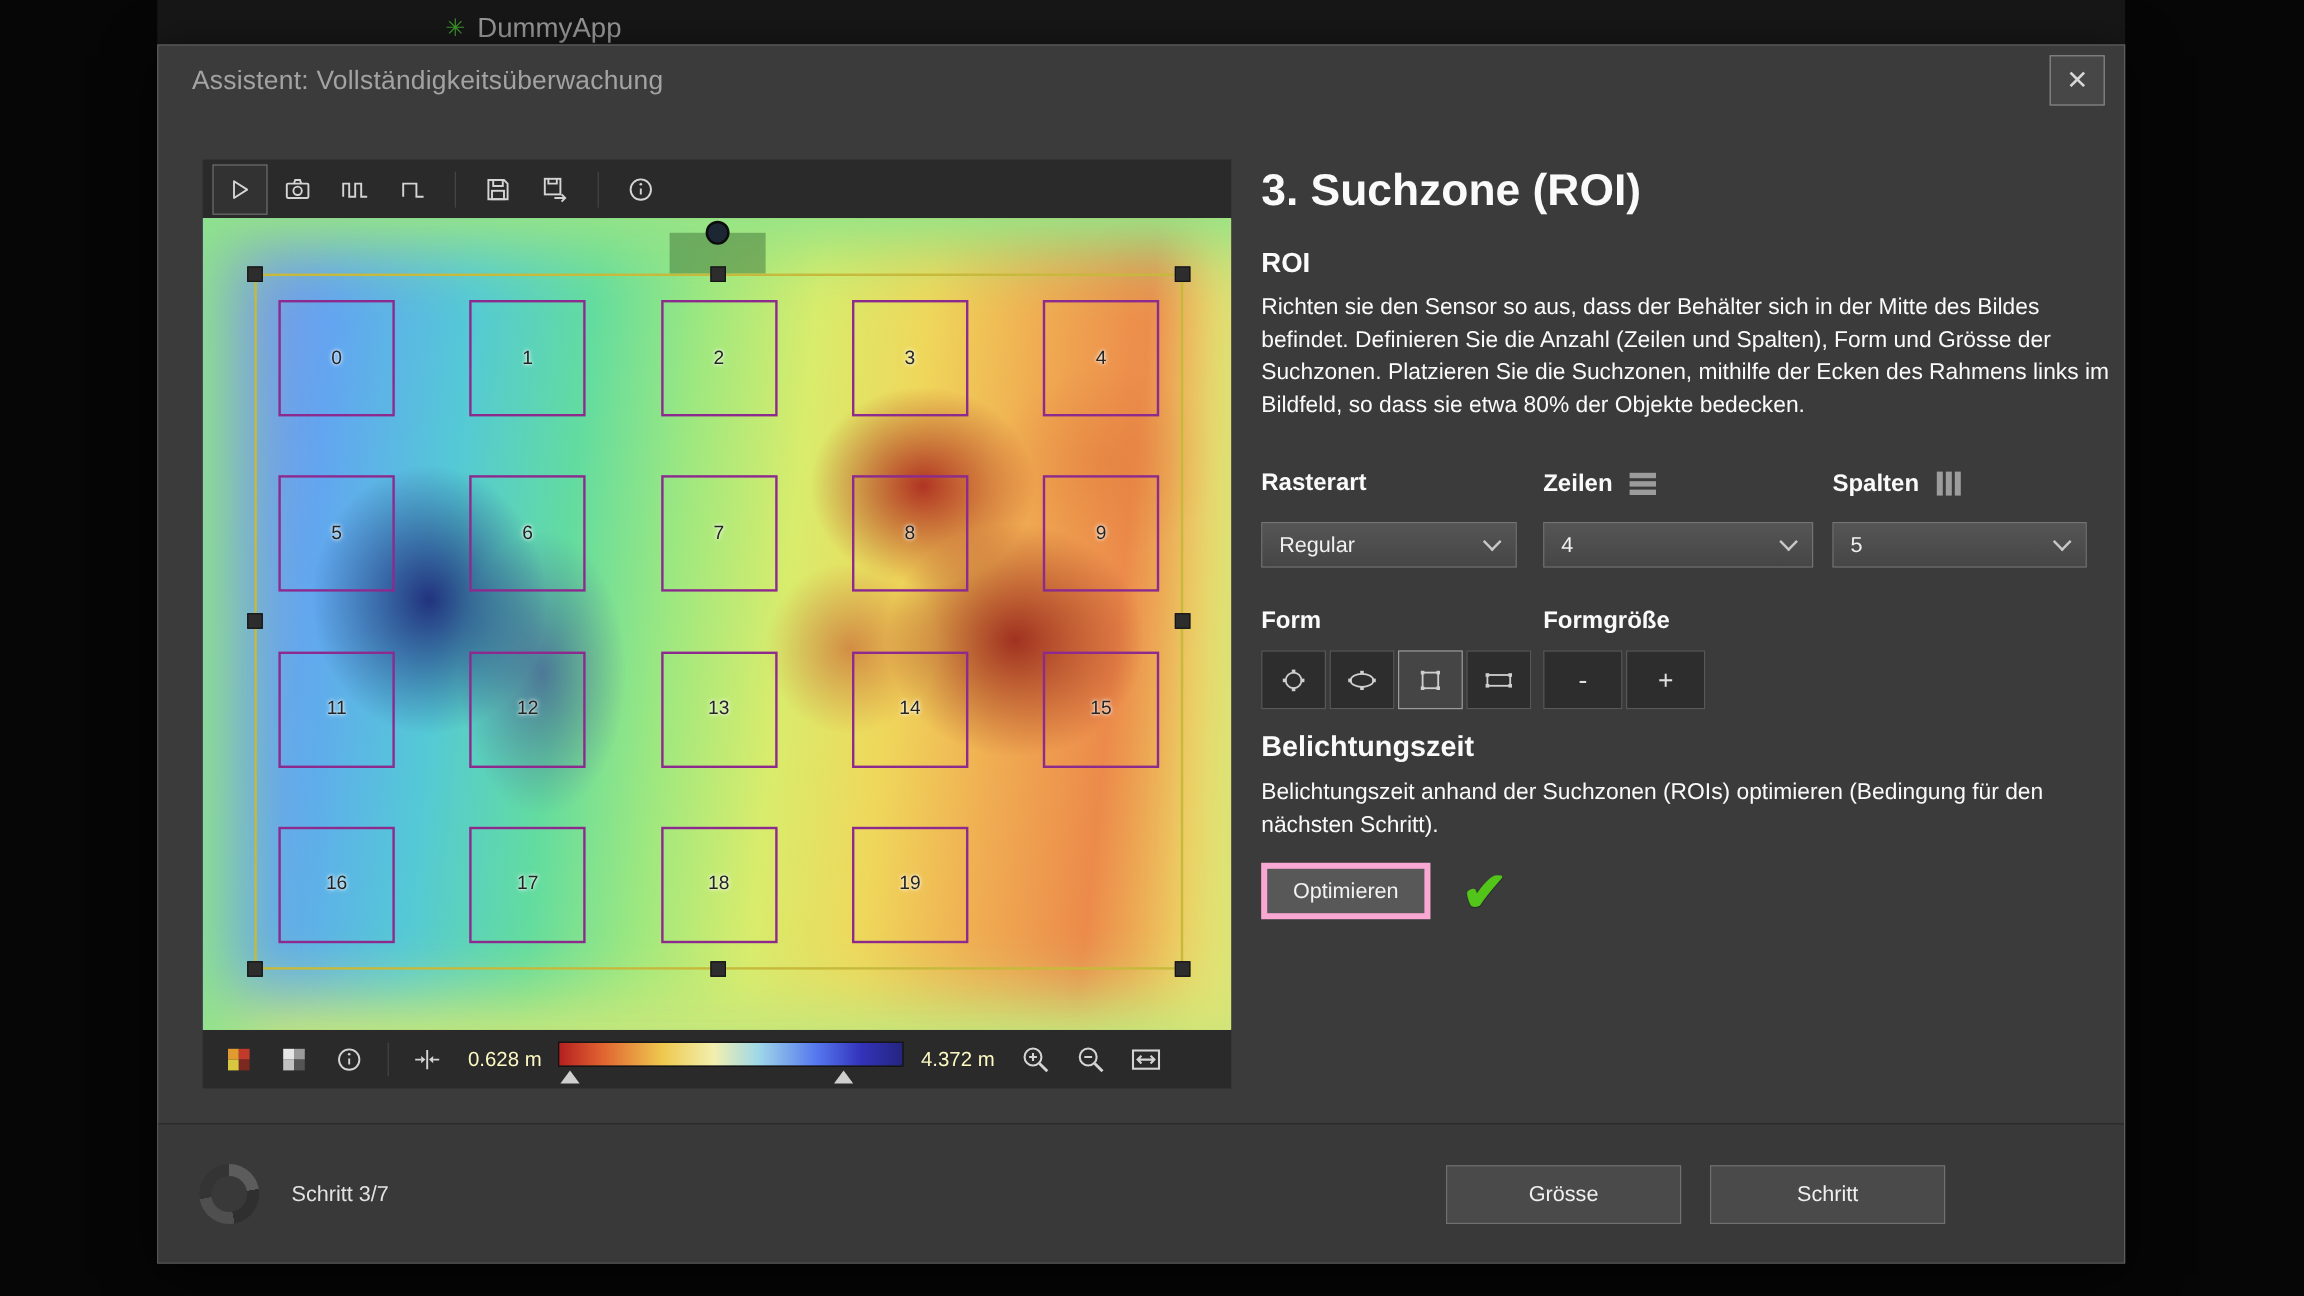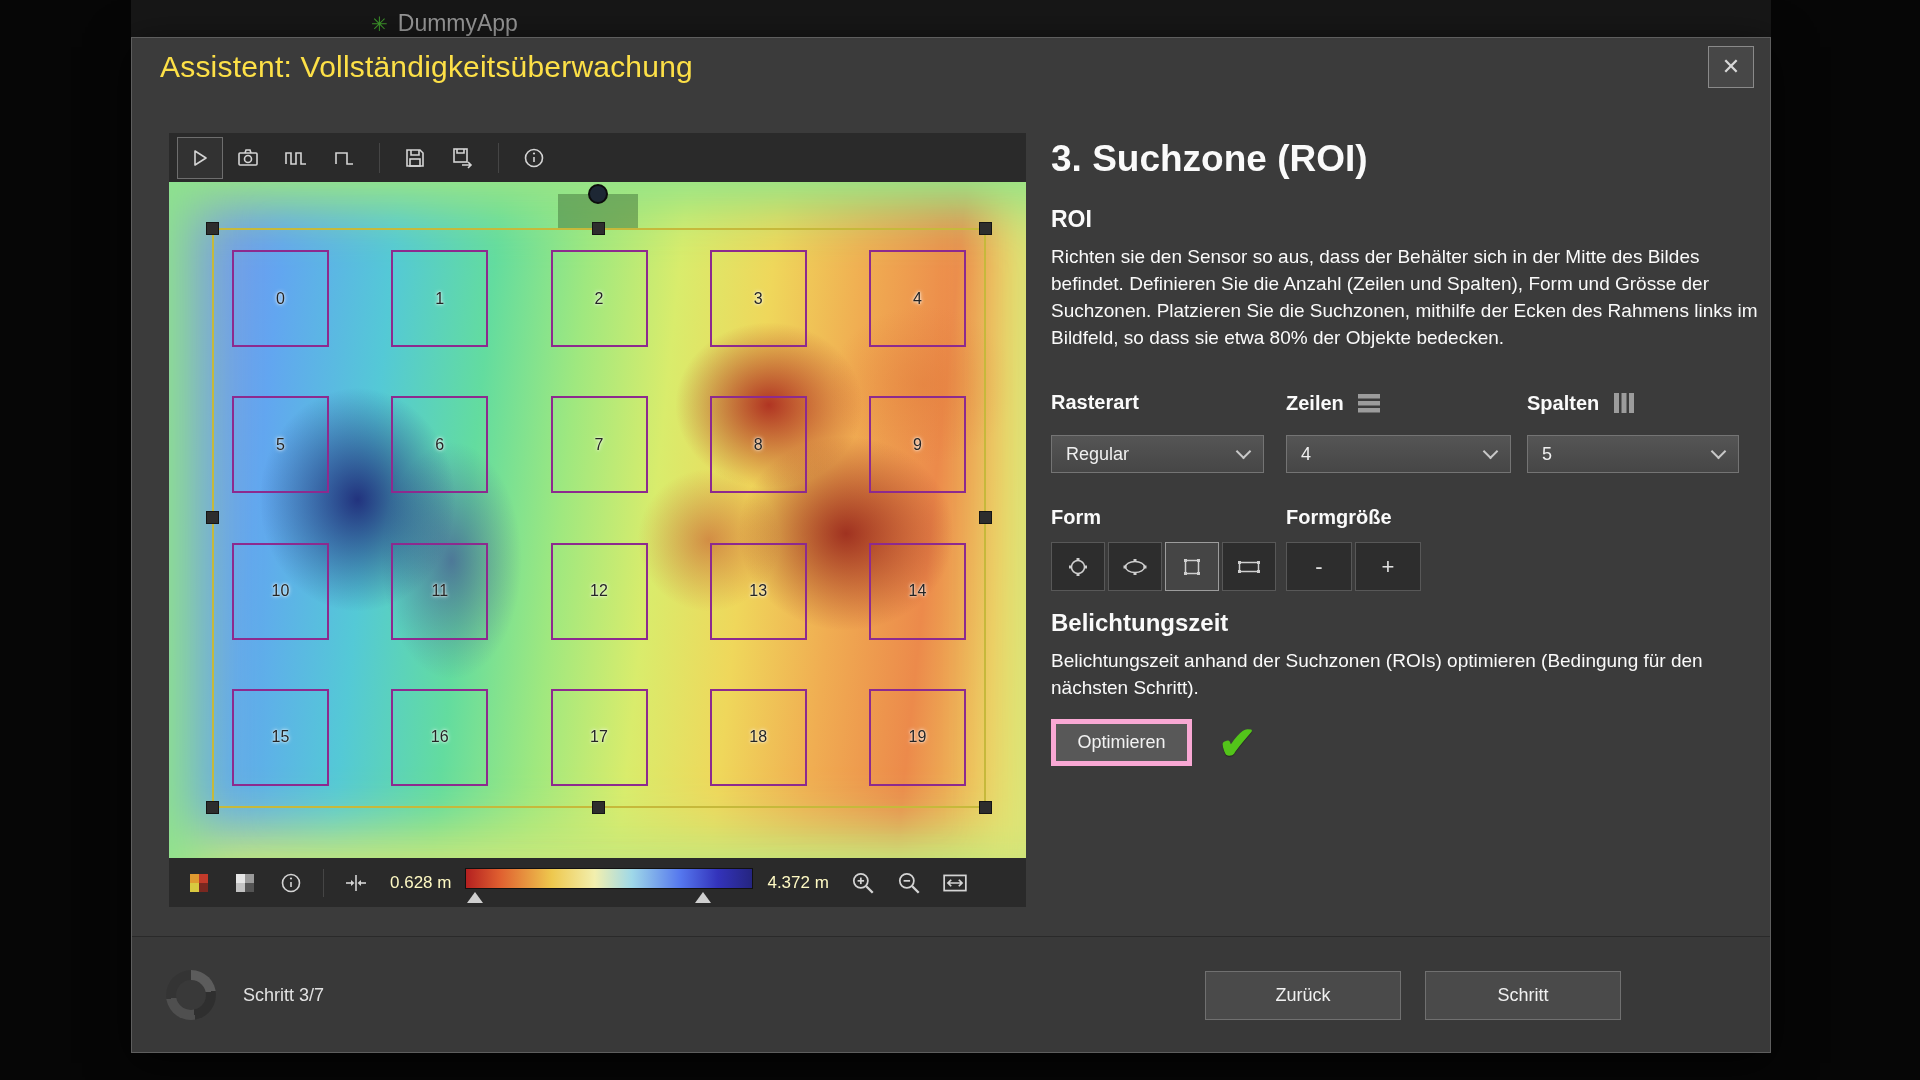--- a/index.html
+++ b/index.html
@@ -13,21 +13,21 @@
   .bg-app { position:absolute; left:240px; top:10px; display:flex; gap:10px; align-items:center; }
   .bg-app-icon { color:#3f9a2c; font-size:20px; }
   .bg-app-title { color:#9a9a9a; font-size:23px; }
 
   
   .dialog { position:absolute; left:131px; top:37px; width:1640px; height:1016px;
             background:#3b3b3b; border:1px solid #5e5e5e;
             box-shadow:0 10px 40px rgba(0,0,0,.65); }
   .titlebar { position:absolute; left:0; top:0; width:100%; height:58px;
               display:flex; align-items:center; padding-left:28px; }
-  .title { color:#fde047; font-size:30px; letter-spacing:.2px; }
+  .title { color:#a3a3a3; font-size:22px; letter-spacing:.2px; }
   .close-btn { position:absolute; right:16px; top:8px; width:46px; height:42px;
                background:#474747; border:1px solid #8a8a8a; color:#d8d8d8;
                font-size:22px; display:flex; align-items:center; justify-content:center;
                cursor:pointer; }
 
   
   .viewer { position:absolute; left:37px; top:95px; width:857px; }
   .vtoolbar { height:49px; background:#2a2a2a; display:flex; align-items:center;
               padding-left:8px; gap:2px; }
   .tb-btn { width:46px; height:42px; display:flex; align-items:center; justify-content:center;
@@ -229,21 +229,20 @@
             <div class="roi-cell">0</div>
             <div class="roi-cell">1</div>
             <div class="roi-cell">2</div>
             <div class="roi-cell">3</div>
             <div class="roi-cell">4</div>
             <div class="roi-cell">5</div>
             <div class="roi-cell">6</div>
             <div class="roi-cell">7</div>
             <div class="roi-cell">8</div>
             <div class="roi-cell">9</div>
-            <div class="roi-cell">10</div>
             <div class="roi-cell">11</div>
             <div class="roi-cell">12</div>
             <div class="roi-cell">13</div>
             <div class="roi-cell">14</div>
             <div class="roi-cell">15</div>
             <div class="roi-cell">16</div>
             <div class="roi-cell">17</div>
             <div class="roi-cell">18</div>
             <div class="roi-cell">19</div>
           </div>
@@ -411,17 +410,17 @@
       <div class="opt-btn">Optimieren</div>
       <span class="check">✔</span>
     </div>
   </div>
 
   <div class="footer">
     <div class="spinner">
       <div class="spinner-hole"></div>
     </div>
     <span class="step-label">Schritt 3/7</span>
-    <div class="nav-btn btn-back">Zurück</div>
+    <div class="nav-btn btn-back">Grösse</div>
     <div class="nav-btn btn-next">Schritt</div>
   </div>
 
 </div>
 
 </body></html>

